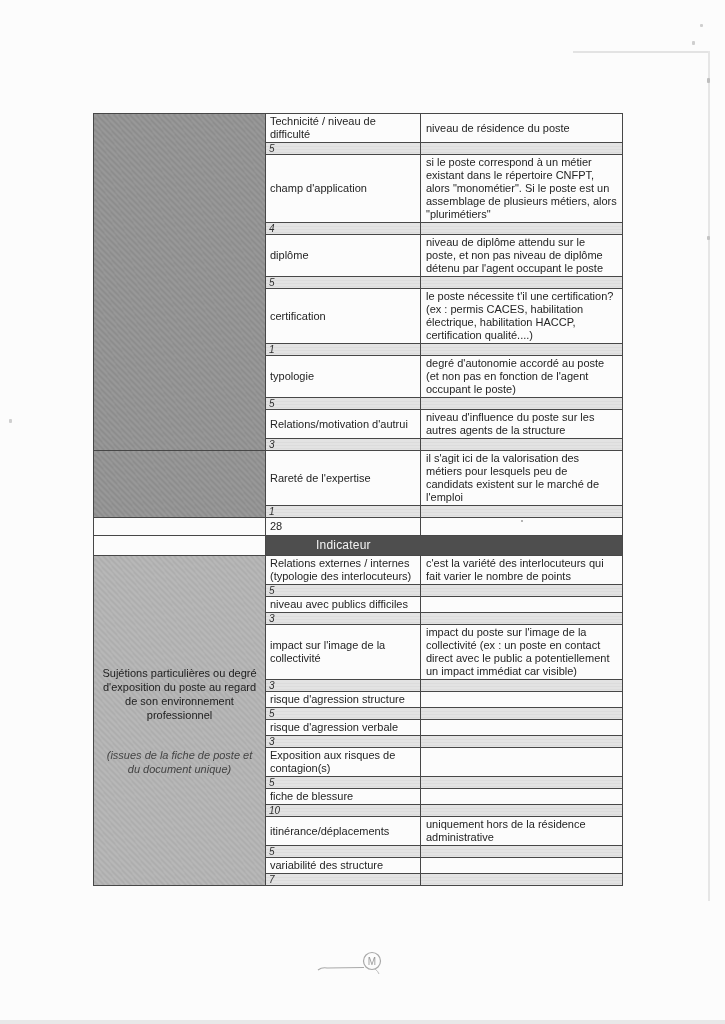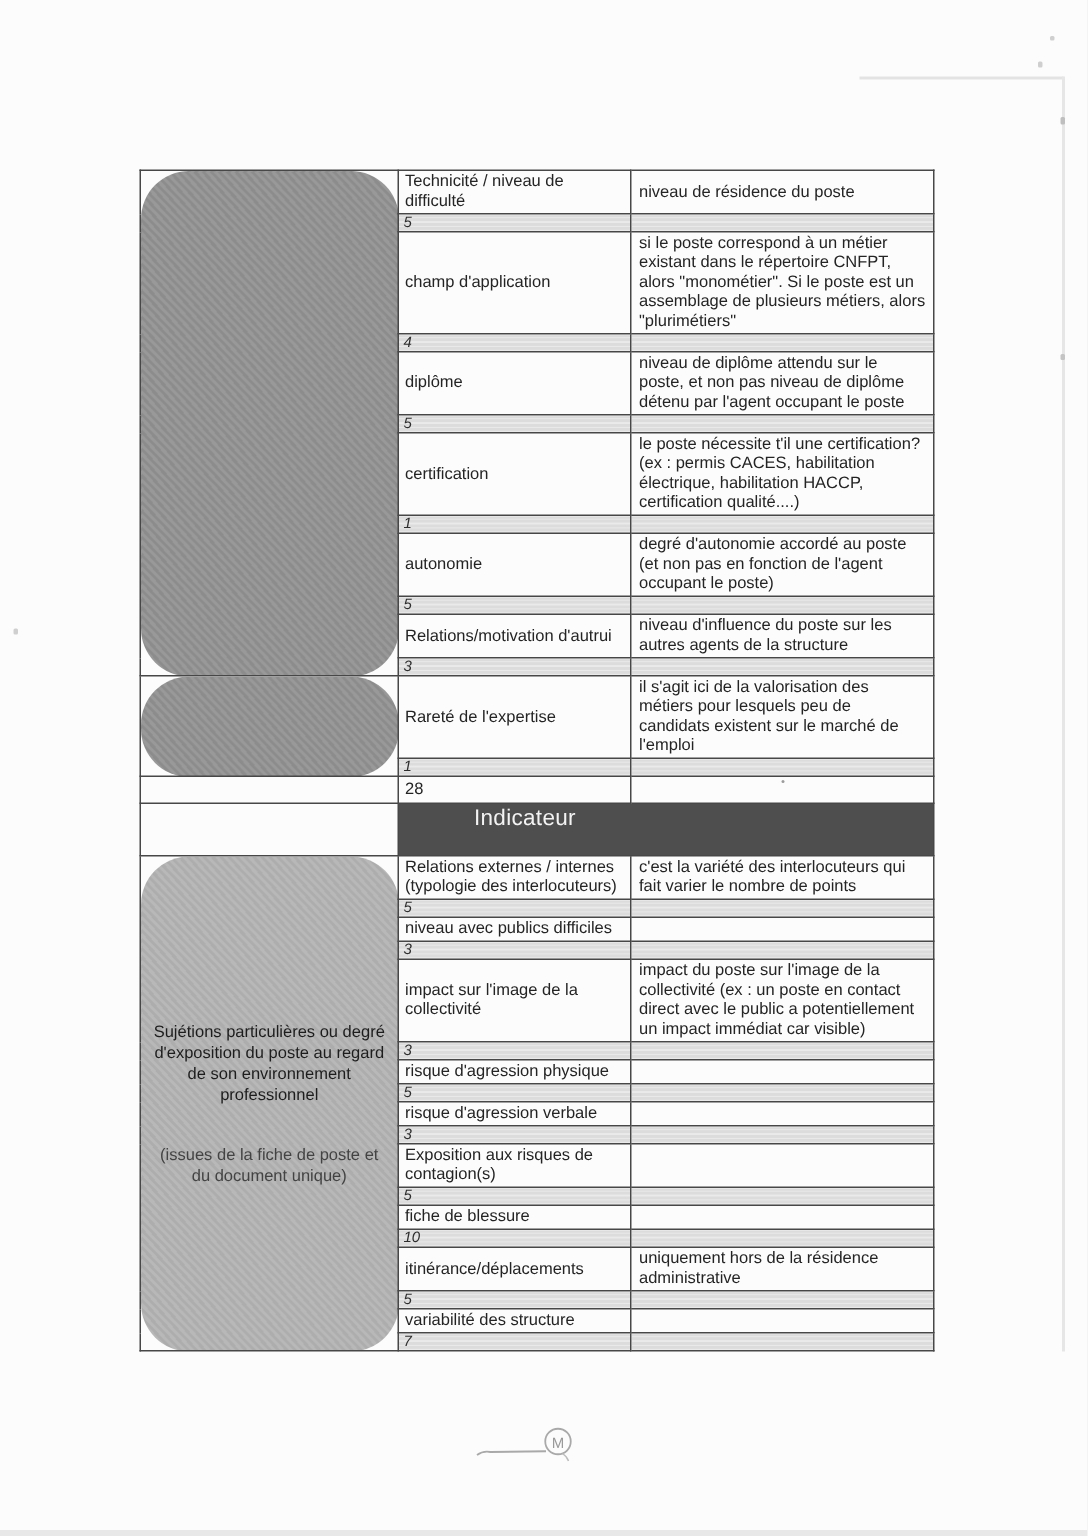--- a/index.html
+++ b/index.html
@@ -32,49 +32,49 @@
   td{
     border:1px solid var(--border);
     vertical-align:middle;
     padding:1px 4px;
     font-size:11px;
     line-height:13px;
     color:var(--ink);
     overflow:hidden;
   }
   td.desc-cell{padding:1px 5px;}
-  td.left-block{text-align:center;padding:2px 6px;border-radius:32px;}
+  td.left-block{text-align:center;padding:2px 6px;}
   .shade-dark{
     background:var(--dark-gray-cell);
     background-image:repeating-linear-gradient(47deg, rgba(255,255,255,.05) 0 2px, rgba(0,0,0,.05) 2px 4px);
   }
   .shade-gray{
     background:var(--light-gray-cell);
     background-image:repeating-linear-gradient(47deg, rgba(255,255,255,.06) 0 2px, rgba(0,0,0,.04) 2px 4px);
   }
   .shade-white{background:transparent;}
   .block-label{font-size:11px;line-height:14px;color:#1d1d1d;}
-  .block-sublabel{font-size:11px;line-height:14px;color:#434343;margin-top:26px;}
+  .block-sublabel{font-size:11px;line-height:14px;font-style:italic;color:#434343;margin-top:26px;}
   td.points-cell{
     background:var(--points-row-bg);
     background-image:repeating-linear-gradient(0deg, rgba(255,255,255,.25) 0 1px, rgba(0,0,0,.03) 1px 3px);
     font-style:italic;
     font-size:10px;
     line-height:11px;
     height:11px;
     padding:0 3px;
     color:#2e2e2e;
   }
   td.total-cell{font-size:11px;height:15px;}
   td.indicator-cell{
     background:var(--indicator-bg);
     color:var(--indicator-text);
-    font-size:15px;
+    font-size:12px;
     letter-spacing:.2px;
-    padding:2px 0 18px 50px;
+    padding:2px 0 3px 50px;
     height:14px;
   }
   
   .artifact{position:absolute;pointer-events:none;}
   .hline-top{left:573px;top:51px;width:136px;height:2px;background:#e3e3e3;}
   .vline-right{left:708px;top:51px;width:2px;height:850px;background:#e6e6e6;}
   .speck{background:#cfcfcf;border-radius:1px;}
   .sp1{left:700px;top:24px;width:3px;height:3px;}
   .sp2{left:692px;top:41px;width:3px;height:4px;}
   .sp3{left:707px;top:78px;width:3px;height:5px;background:#bfbfbf;}
@@ -131,21 +131,21 @@
         </tr>
         <tr>
           <td class="mid-cell label-cell">certification</td>
           <td class="desc-cell">le poste nécessite t'il une certification? (ex : permis CACES, habilitation électrique, habilitation HACCP, certification qualité....)</td>
         </tr>
         <tr>
           <td class="mid-cell points-cell">1</td>
           <td class="desc-cell points-cell"></td>
         </tr>
         <tr>
-          <td class="mid-cell label-cell">autonomie</td>
+          <td class="mid-cell label-cell">typologie</td>
           <td class="desc-cell">degré d'autonomie accordé au poste (et non pas en fonction de l'agent occupant le poste)</td>
         </tr>
         <tr>
           <td class="mid-cell points-cell">5</td>
           <td class="desc-cell points-cell"></td>
         </tr>
         <tr>
           <td class="mid-cell label-cell">Relations/motivation d'autrui</td>
           <td class="desc-cell">niveau d'influence du poste sur les autres agents de la structure</td>
         </tr>
@@ -193,21 +193,21 @@
         </tr>
         <tr>
           <td class="mid-cell label-cell">impact sur l'image de la collectivité</td>
           <td class="desc-cell">impact du poste sur l'image de la collectivité (ex : un poste en contact direct avec le public a potentiellement un impact immédiat car visible)</td>
         </tr>
         <tr>
           <td class="mid-cell points-cell">3</td>
           <td class="desc-cell points-cell"></td>
         </tr>
         <tr>
-          <td class="mid-cell label-cell">risque d'agression physique</td>
+          <td class="mid-cell label-cell">risque d'agression structure</td>
           <td class="desc-cell"></td>
         </tr>
         <tr>
           <td class="mid-cell points-cell">5</td>
           <td class="desc-cell points-cell"></td>
         </tr>
         <tr>
           <td class="mid-cell label-cell">risque d'agression verbale</td>
           <td class="desc-cell"></td>
         </tr>

